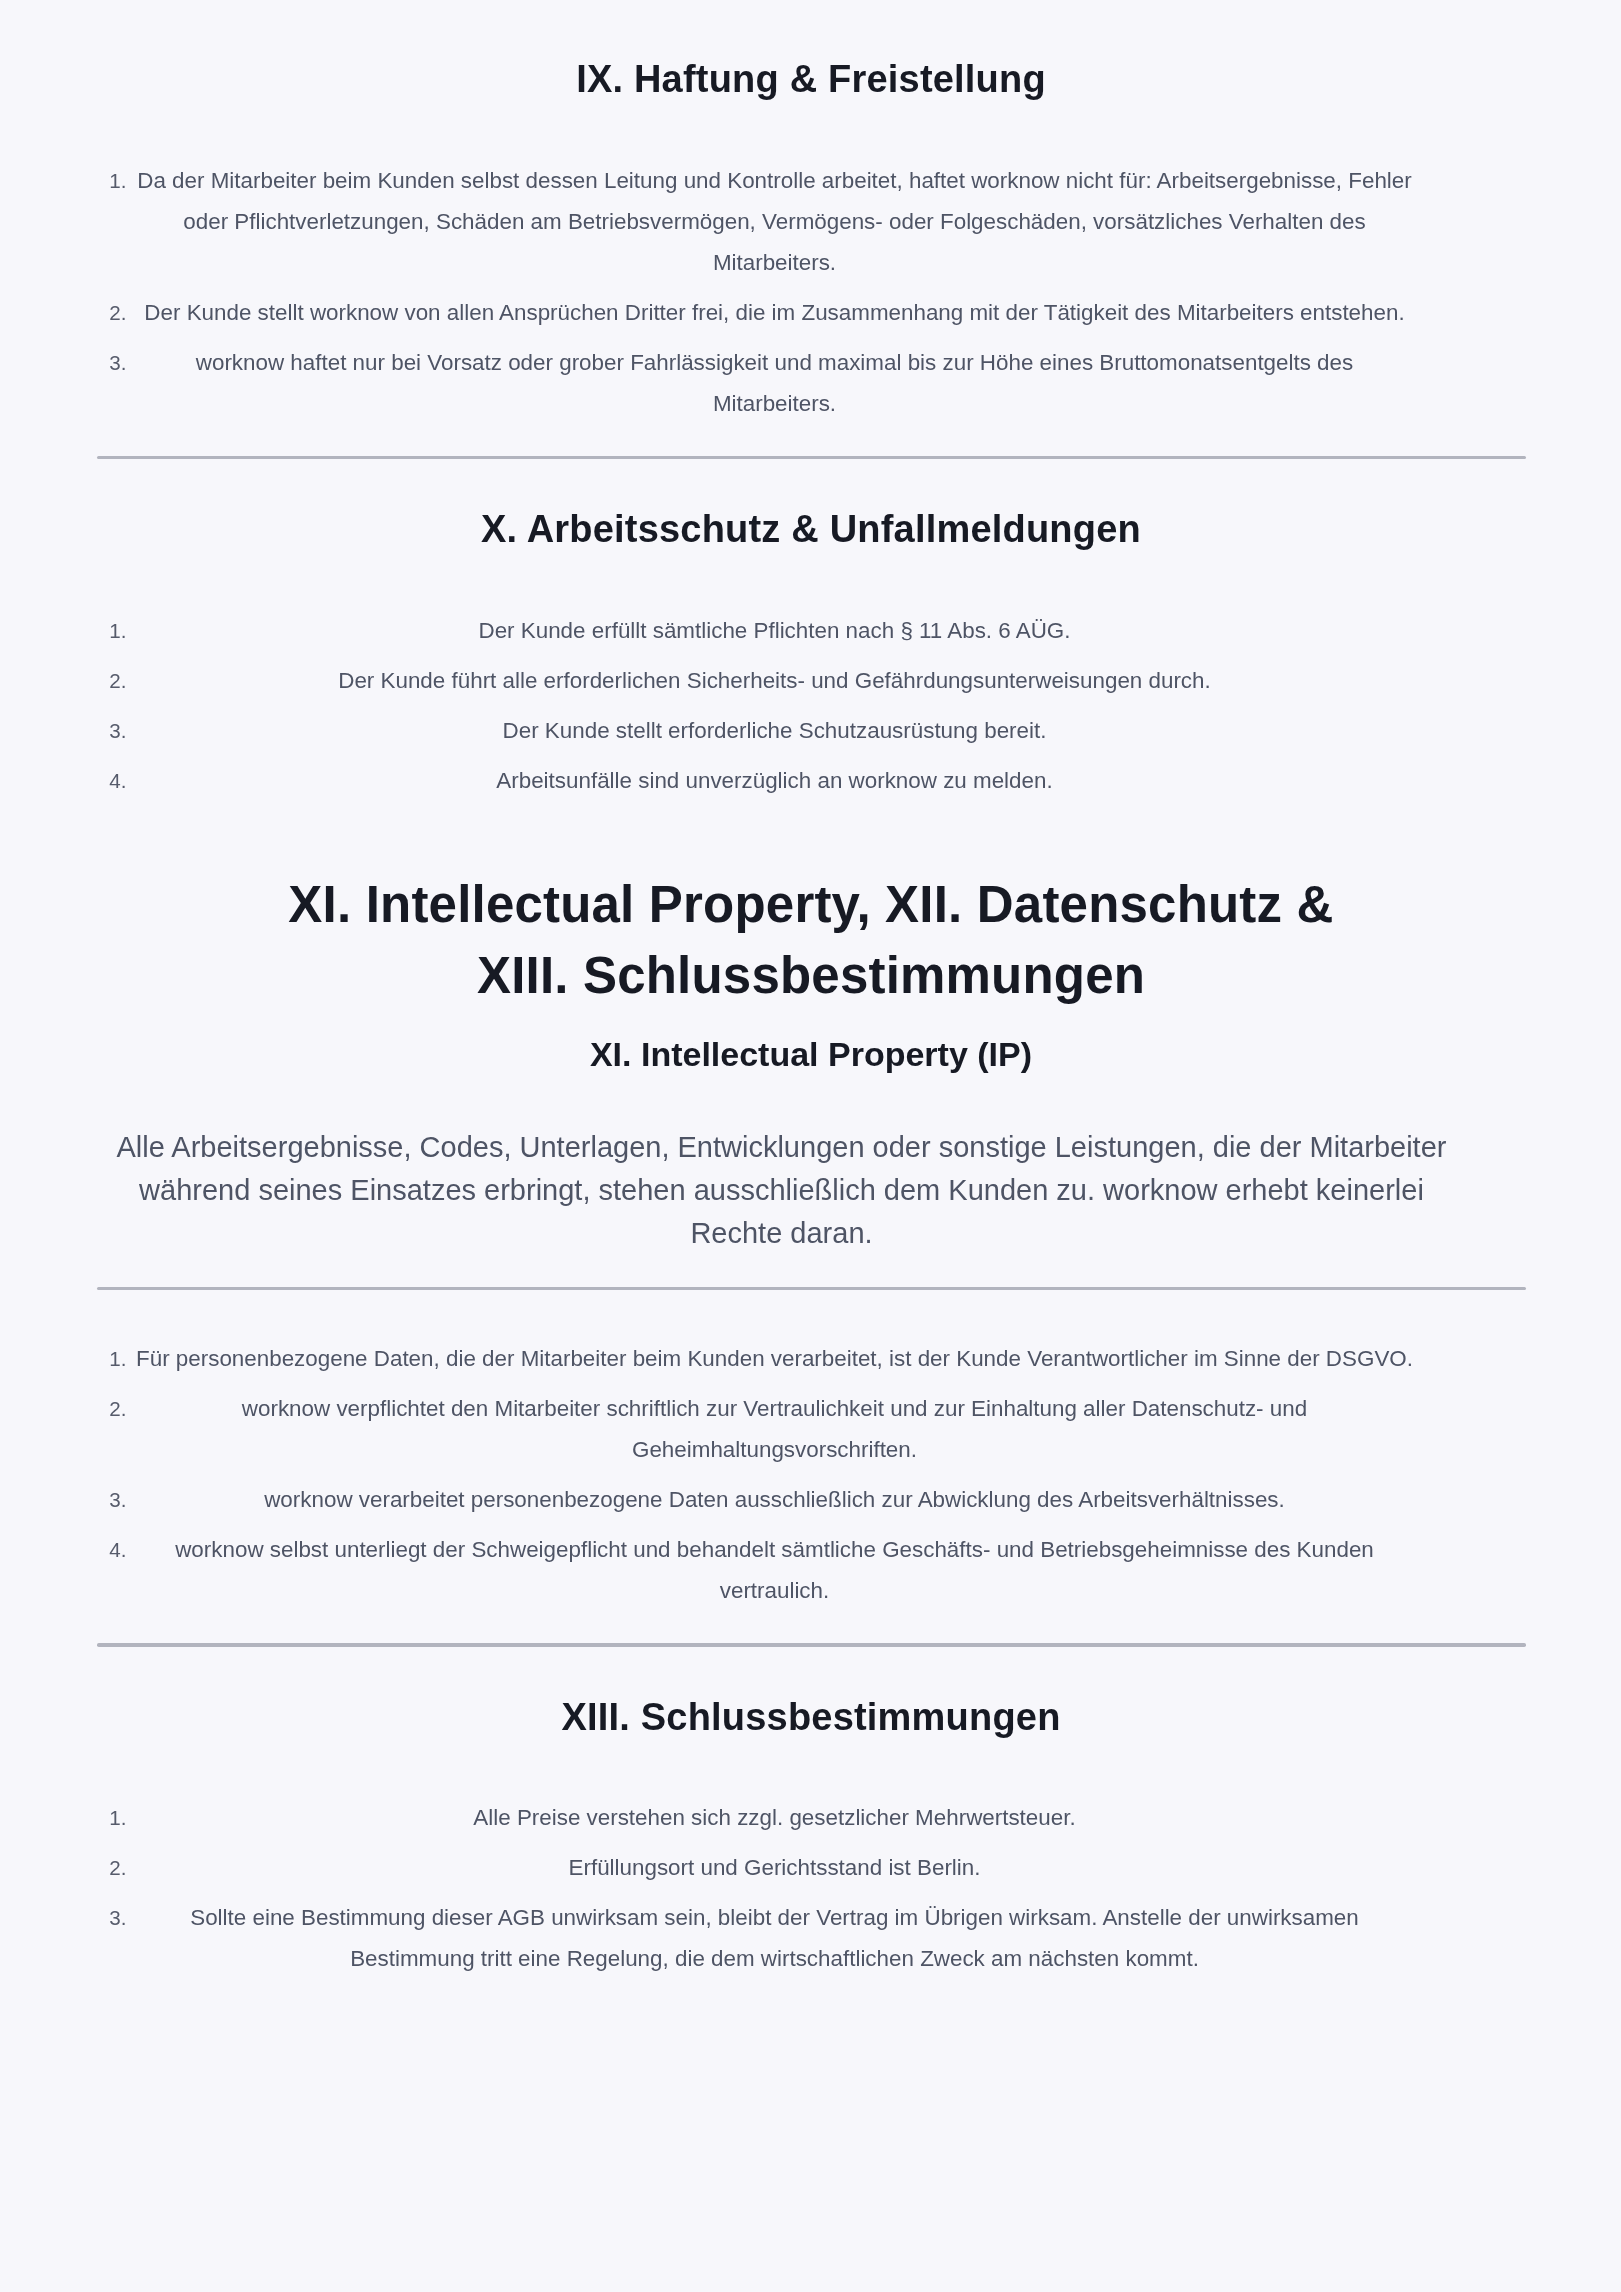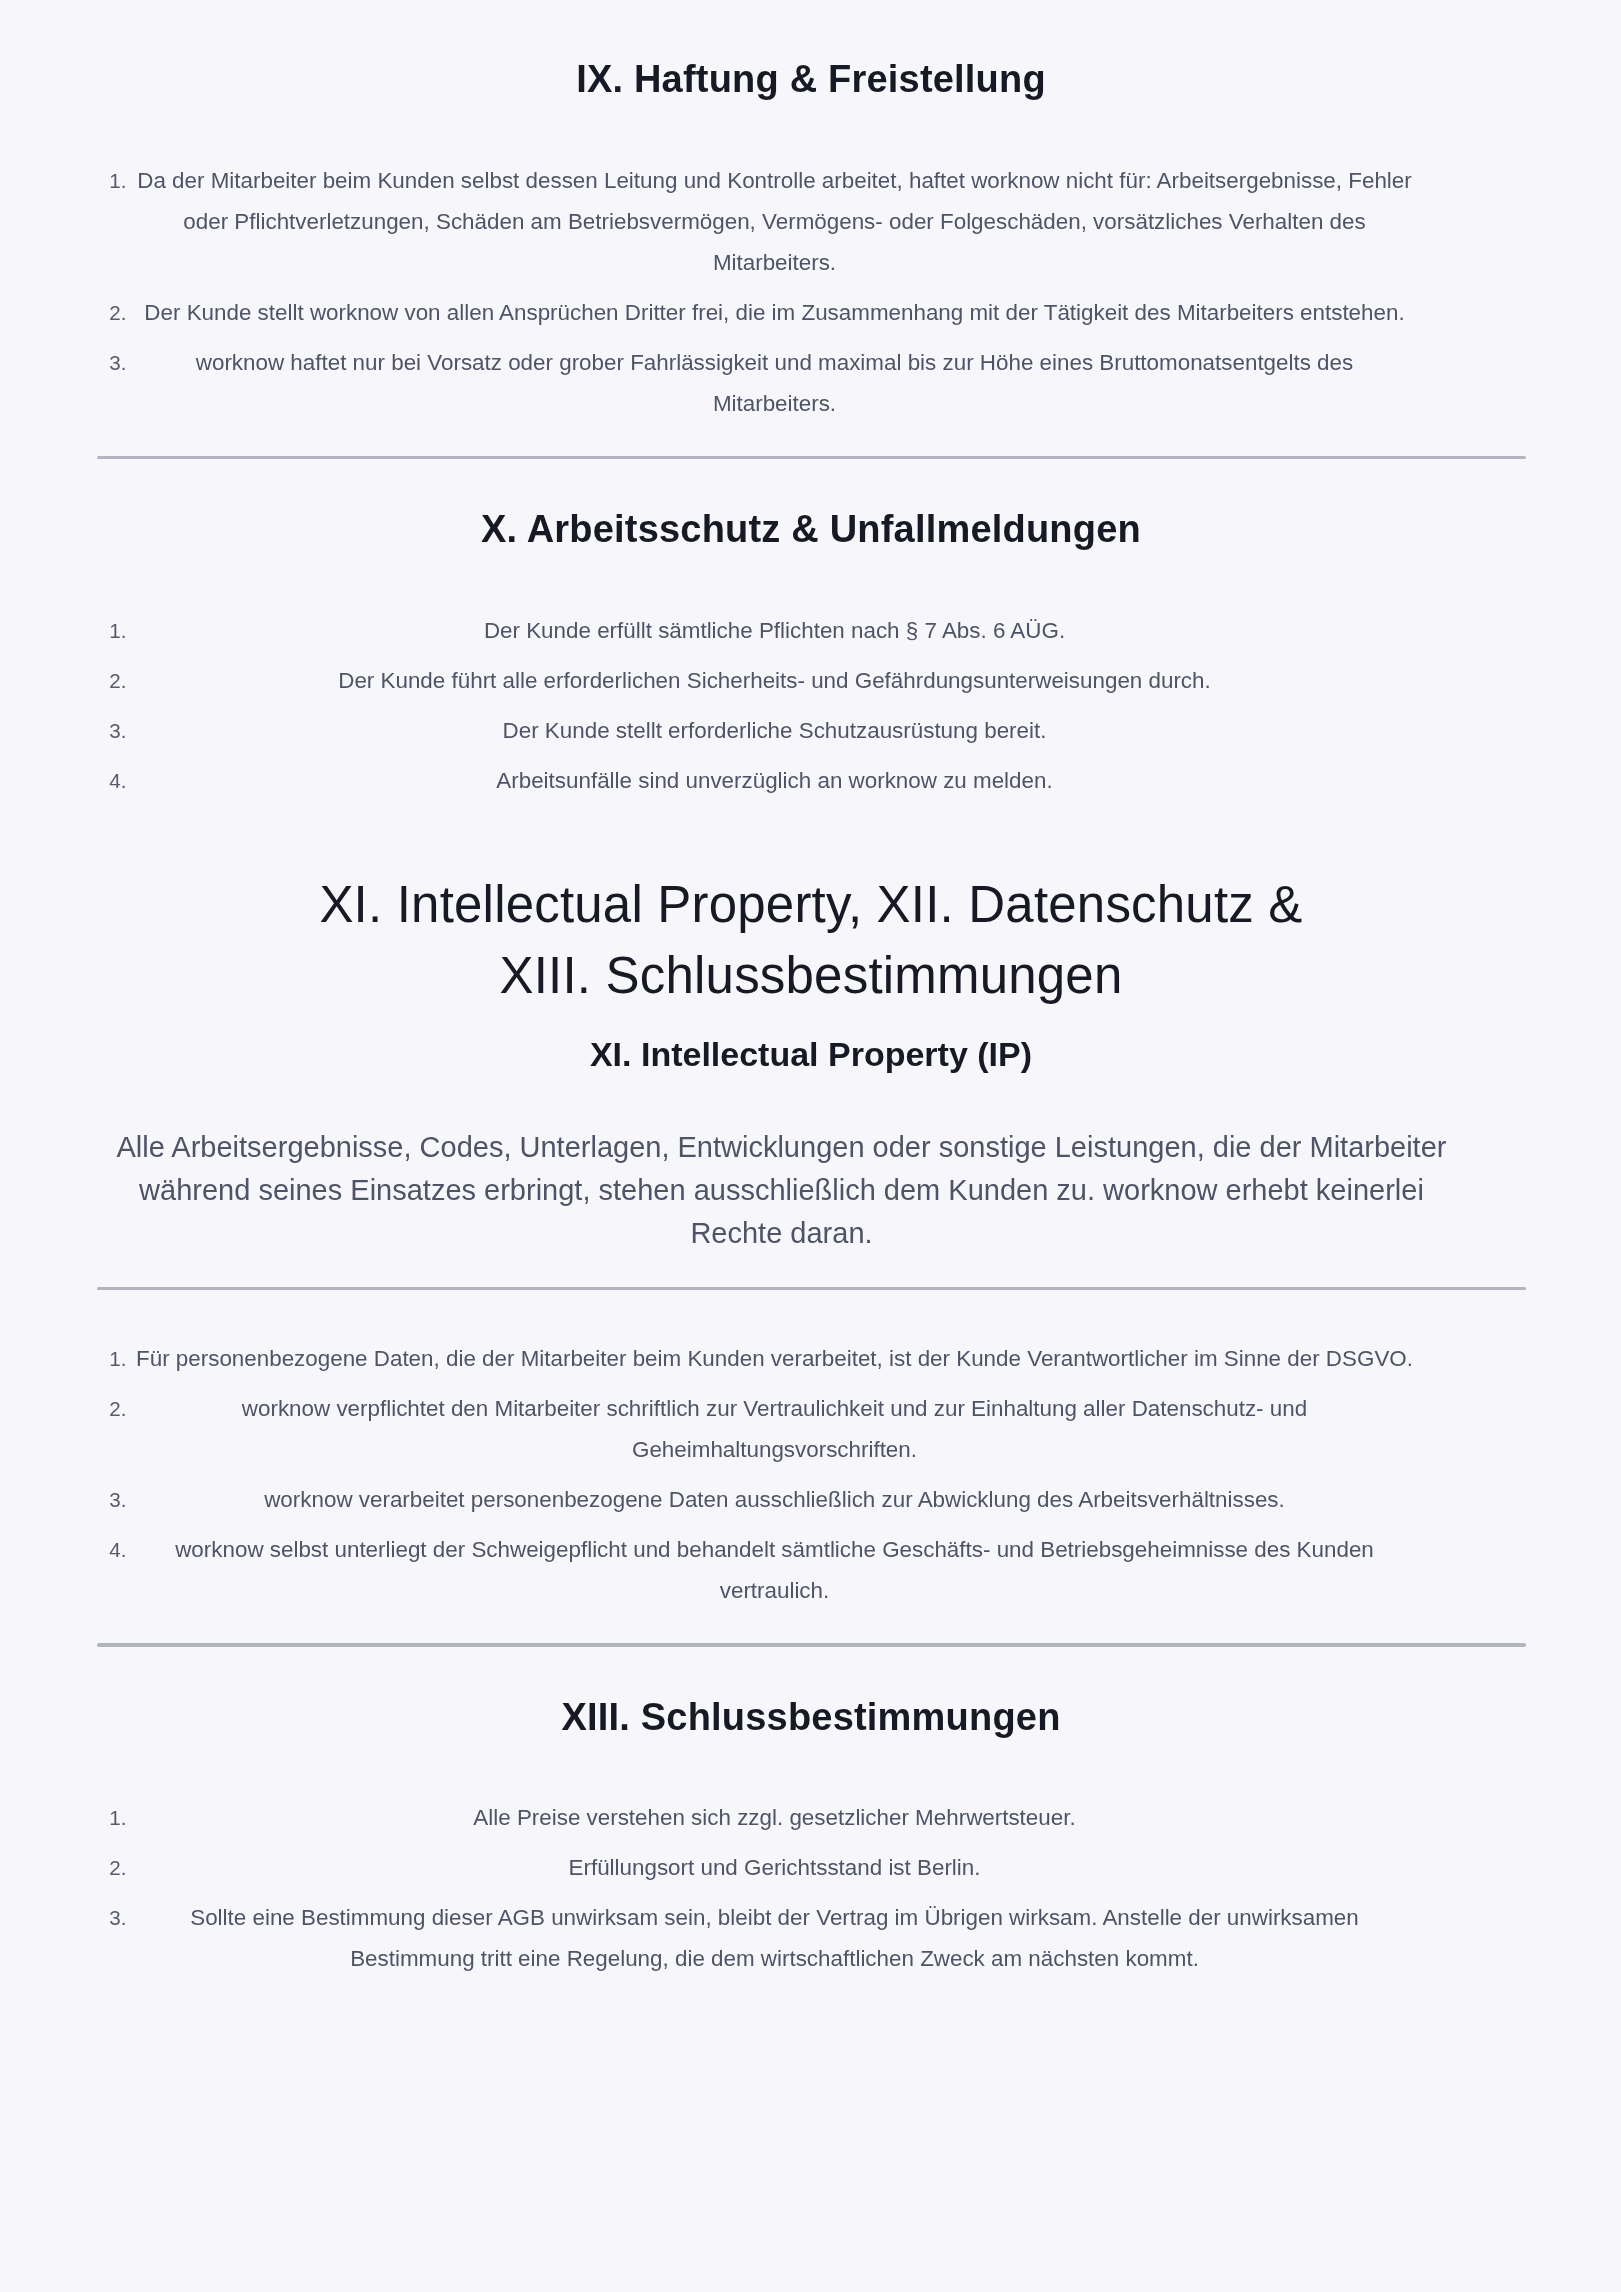--- a/index.html
+++ b/index.html
@@ -29,21 +29,21 @@
     font-size:38px;
     line-height:1.2;
     font-weight:700;
     color:var(--heading);
     margin:0 0 57px 0;
     letter-spacing:0.2px;
   }
   h1.mega{
     font-size:51px;
     line-height:1.4;
-    font-weight:400;
+    font-weight:700;
     color:var(--heading);
     margin:68px 0 0 0;
     white-space:pre-line;
     letter-spacing:0.2px;
   }
   h3.sub{
     font-size:34px;
     line-height:1.25;
     font-weight:700;
     color:var(--heading);
@@ -107,21 +107,21 @@
         </li>
     </ol>
   </section>
 
   <hr class="divider">
 
   <section>
     <h2>X. Arbeitsschutz &amp; Unfallmeldungen</h2>
     <ol class="clauses">
       <li>
-          <span>Der Kunde erfüllt sämtliche Pflichten nach § 7 Abs. 6 AÜG.</span>
+          <span>Der Kunde erfüllt sämtliche Pflichten nach § 11 Abs. 6 AÜG.</span>
         </li>
       <li>
           <span>Der Kunde führt alle erforderlichen Sicherheits- und Gefährdungsunterweisungen durch.</span>
         </li>
       <li>
           <span>Der Kunde stellt erforderliche Schutzausrüstung bereit.</span>
         </li>
       <li>
           <span>Arbeitsunfälle sind unverzüglich an worknow zu melden.</span>
         </li>

